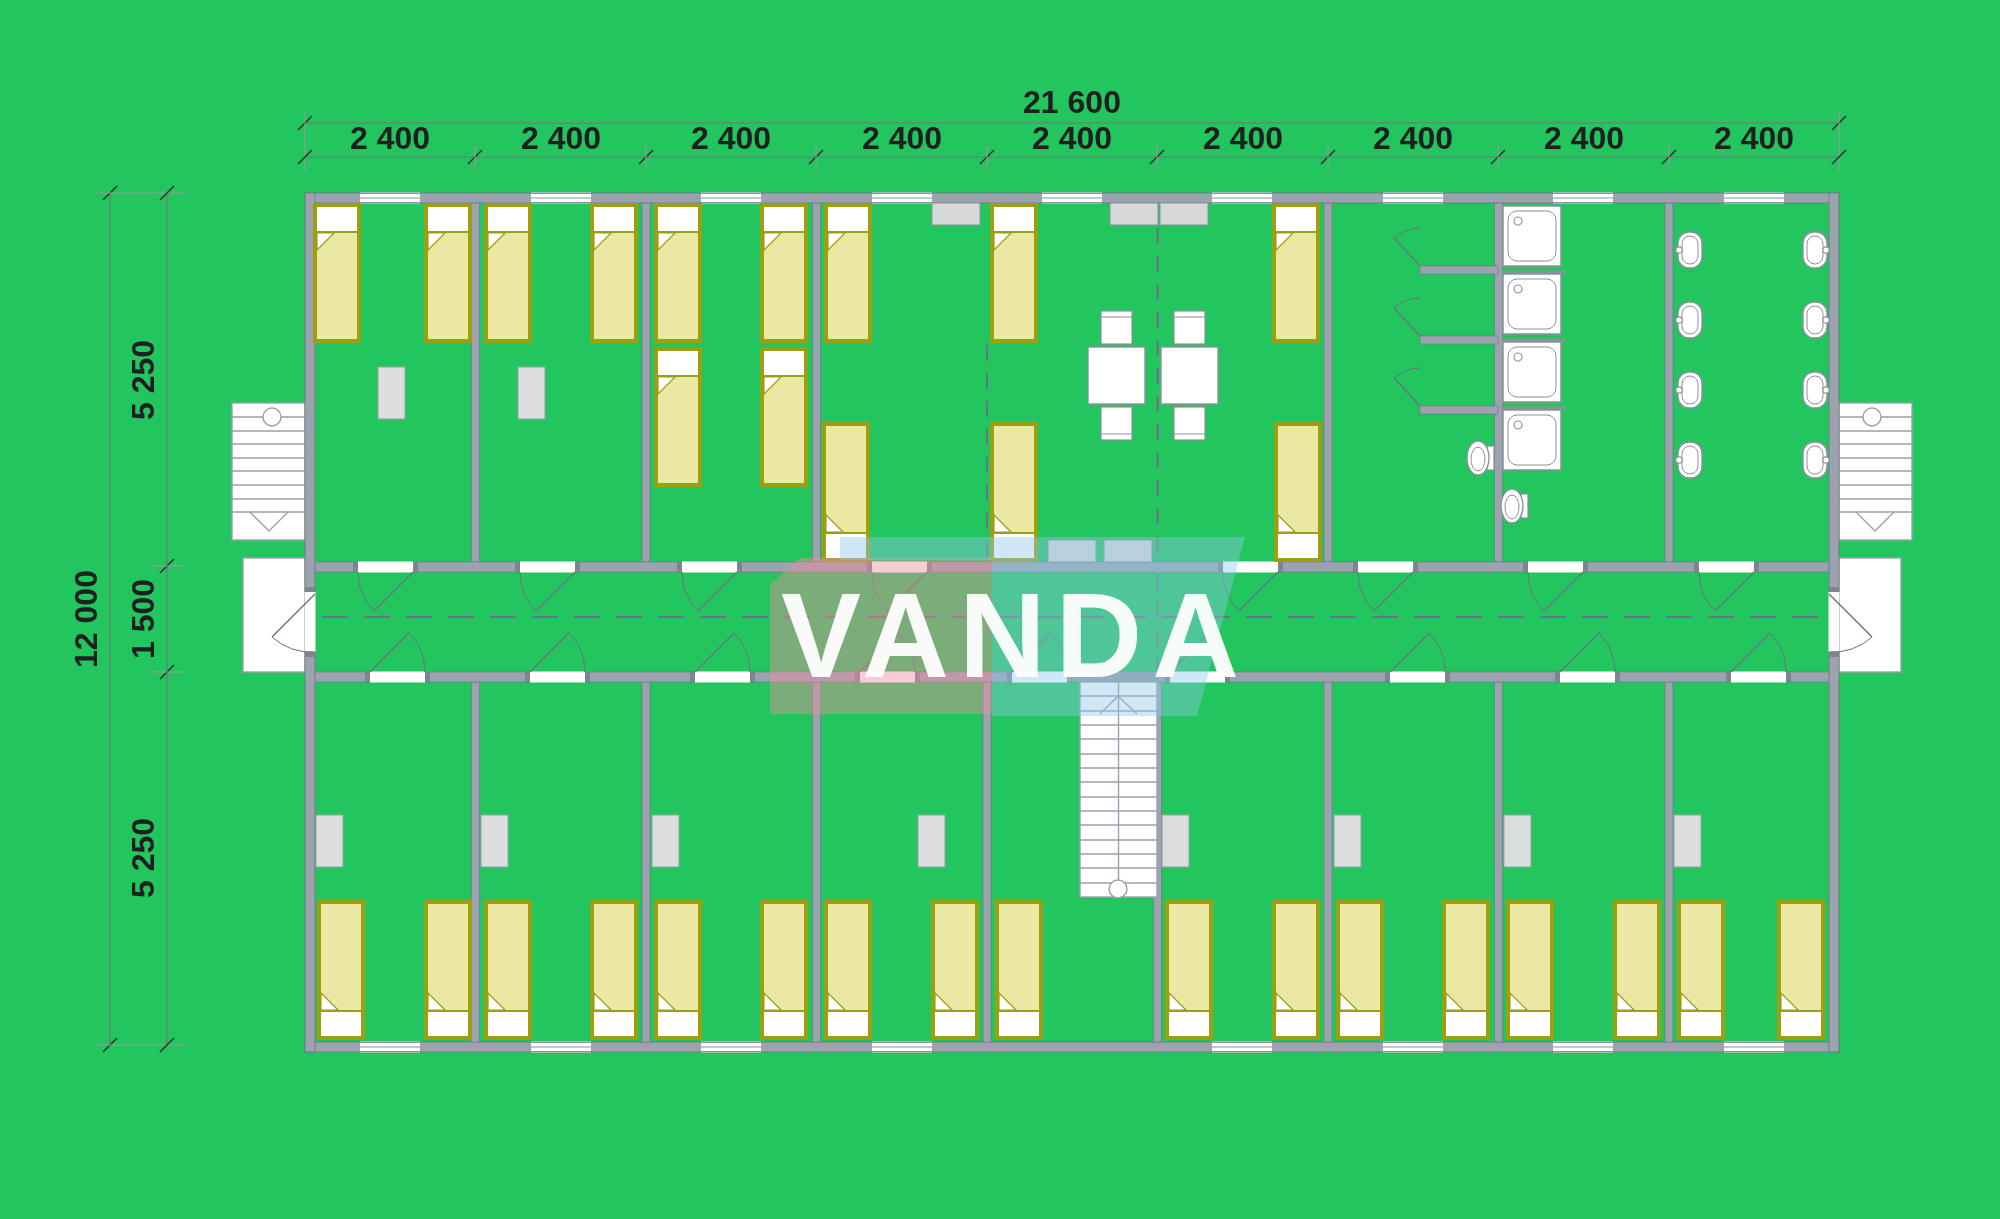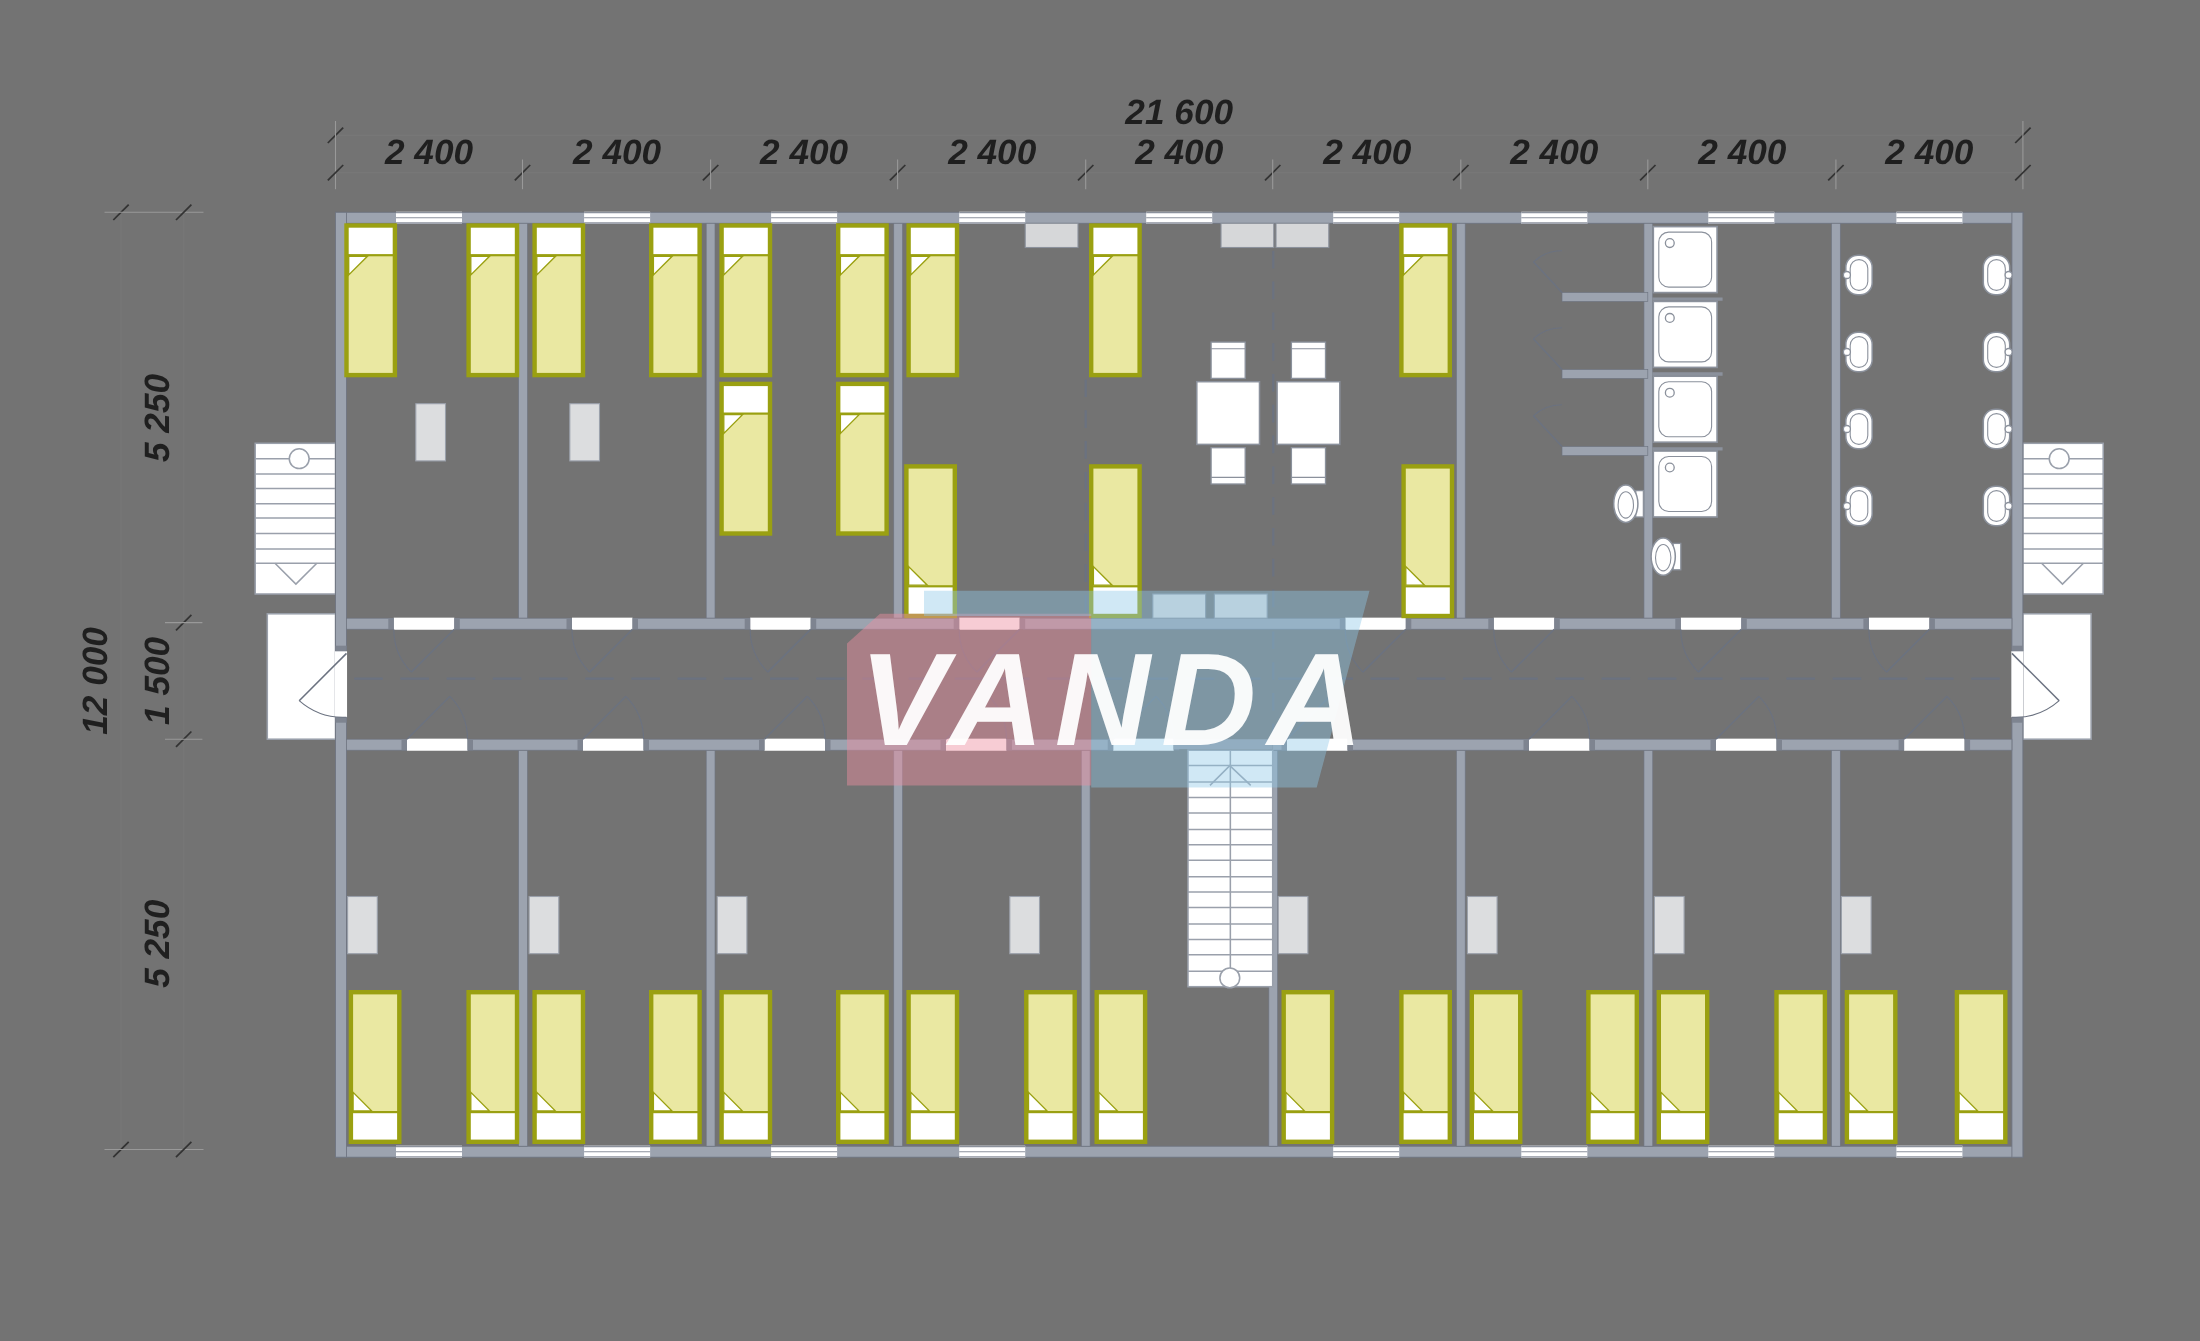--- a/index.html
+++ b/index.html
@@ -1,16 +1,16 @@
 <!DOCTYPE html>
 <html><head>
 <meta charset="utf-8">
 <style>
   html,body{margin:0;padding:0;background:#ffffff;}
-  .page{position:relative;width:2000px;height:1219px;background:#737373;overflow:hidden;font-style:italic;}
+  .page{position:relative;width:2000px;height:1219px;background:#22c55e;overflow:hidden;}
   svg{display:block;}
   text.dim{font-family:"Liberation Sans", sans-serif;font-size:32px;font-weight:bold;fill:#1f1f1f;}
   text.brand{font-family:"Liberation Sans", sans-serif;font-weight:bold;font-size:120px;letter-spacing:10px;fill:rgba(255,255,255,0.95);}
 </style>
 </head>
 <body>
 
 <div class="page">
 <svg width="2000" height="1219" viewBox="0 0 2000 1219">
   <defs>

